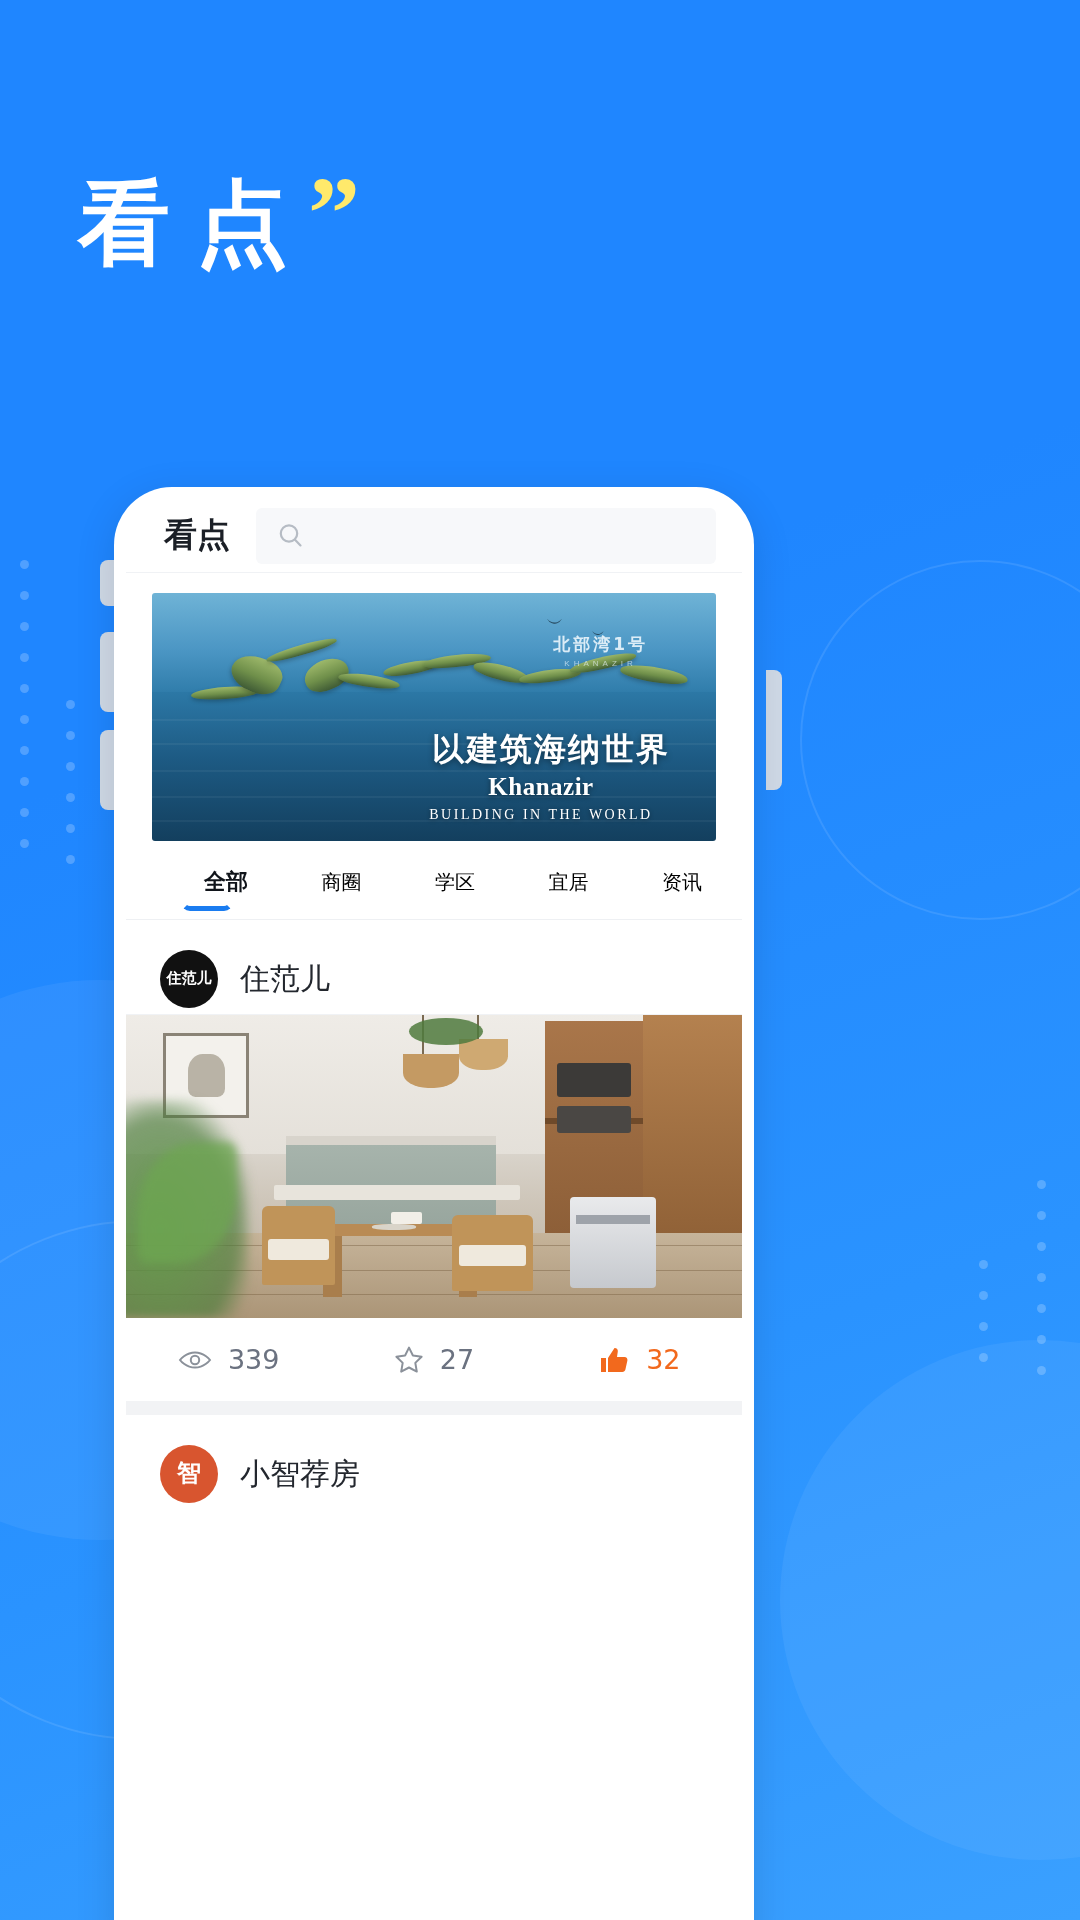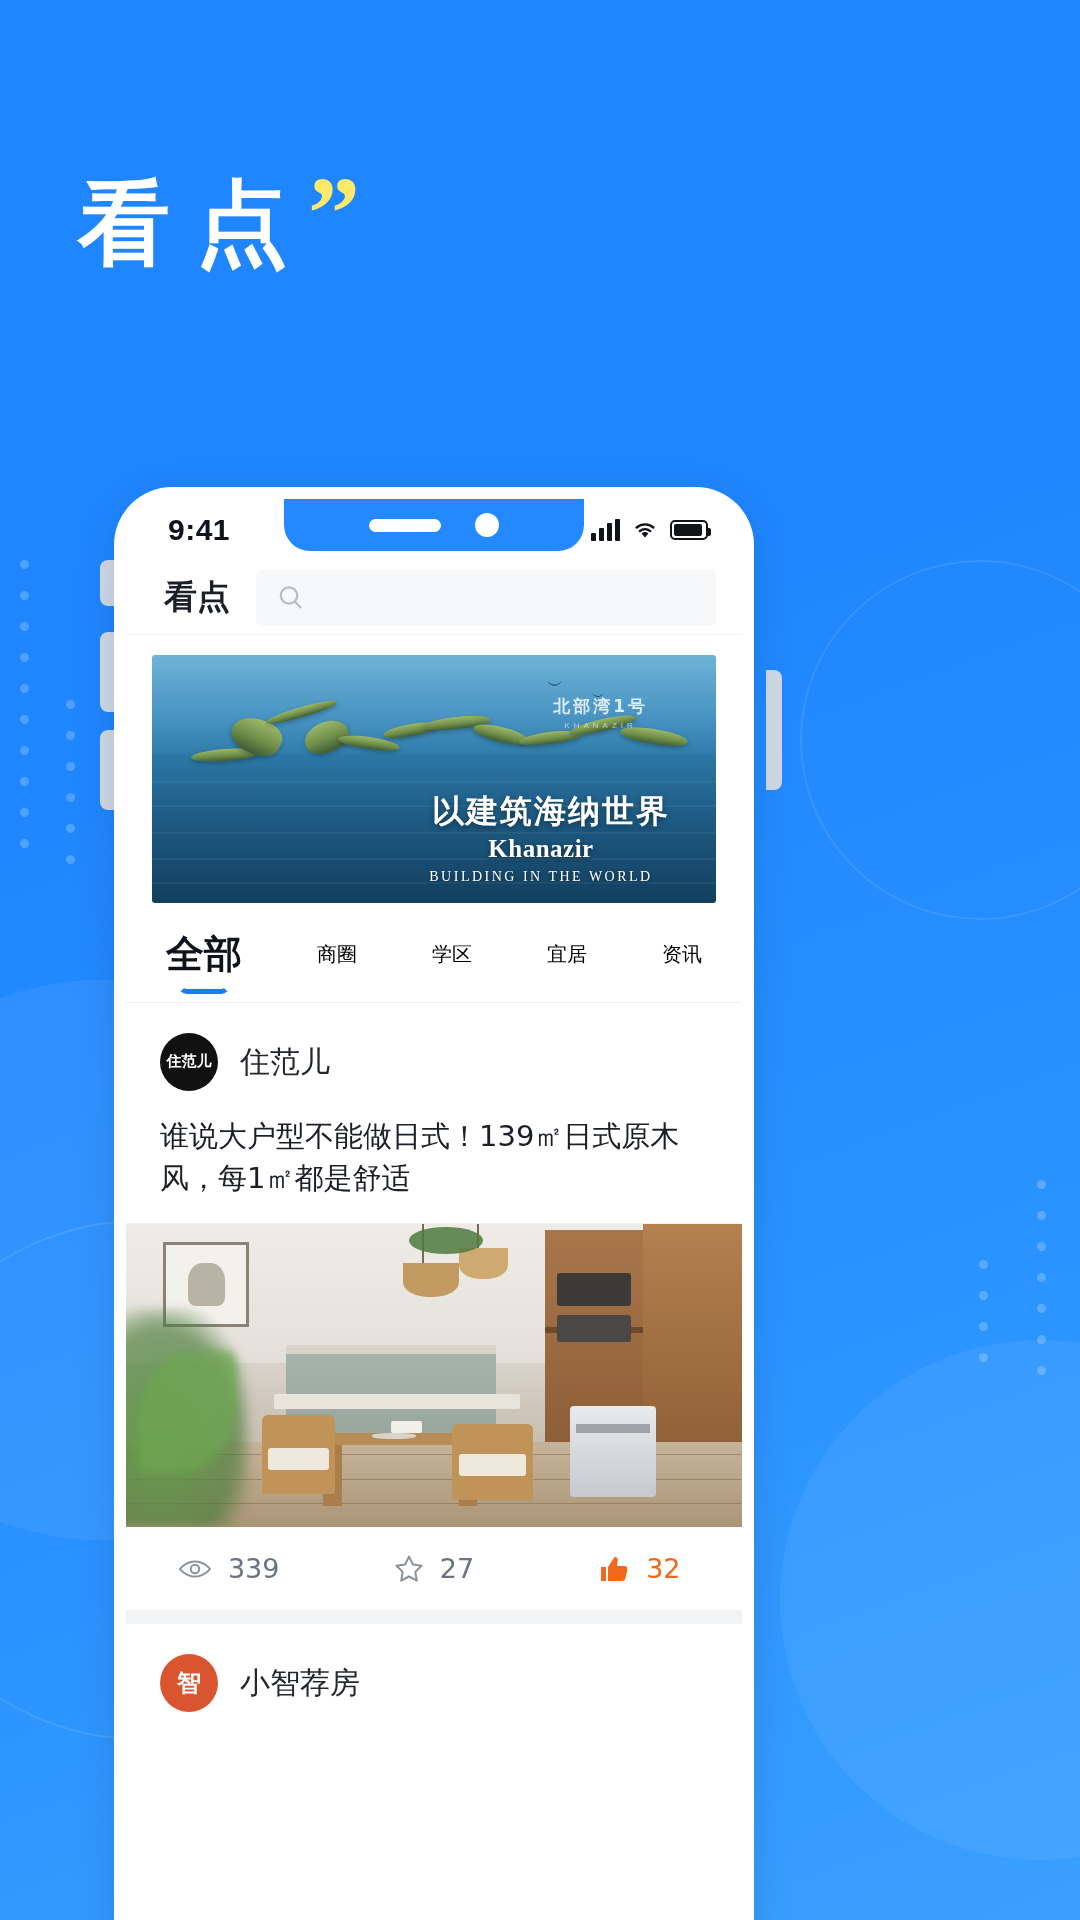--- a/index.html
+++ b/index.html
@@ -156,21 +156,21 @@
 
   
   #tabs{
     display:flex; align-items:center; background:#ffffff;
     padding:26px 34px 0; gap:0; justify-content:space-between;
     border-bottom:1px solid #eef0f3;
   }
   .tab{ position:relative; padding:0 6px 22px; text-align:center; }
   .tab-label{ font-size:20px; color:#000000; white-space:nowrap;
               font-family:"DejaVu Sans","Liberation Sans",sans-serif; }
-  .tab.active .tab-label{ font-size:38px; font-weight:700; color:#10141a; }
+  .tab.active .tab-label{ font-size:22px; font-weight:700; color:#10141a;margin-left:38px; }
   .tab-underline{
     position:absolute; left:50%; transform:translateX(-50%); bottom:8px;
     width:52px; height:9px; border-radius:0 0 26px 26px;
     border-bottom:5px solid #1a7cf0; border-left:5px solid transparent; border-right:5px solid transparent;
     display:none;
   }
   .tab.active .tab-underline{ display:block; }
 
   
   #feed{ background:#f2f3f5; }
@@ -258,43 +258,20 @@
 <div class="side-shadow" id="sh-l"></div>
 <div class="side-shadow" id="sh-r"></div>
 <div class="side-btn" id="btn-mute"></div>
 <div class="side-btn" id="btn-vol-up"></div>
 <div class="side-btn" id="btn-vol-dn"></div>
 <div class="side-btn" id="btn-power"></div>
 
 <div id="phone">
   <div id="phone-screen">
 
-    <div id="status-bar">
-      <div id="status-time">9:41</div>
-      <div id="status-icons">
-        <div class="sig">
-            <span></span>
-            <span></span>
-            <span></span>
-            <span></span>
-          </div>
-        <svg width="26" height="20" viewBox="0 0 26 20">
-          <path d="M13 17.6l-3.4-4.2a5.4 5.4 0 0 1 6.8 0z" fill="#10141a"></path>
-          <path d="M4.6 7.5a13 13 0 0 1 16.8 0" stroke="#10141a" stroke-width="2.4" fill="none" stroke-linecap="round"></path>
-          <path d="M7.8 11.1a8.4 8.4 0 0 1 10.4 0" stroke="#10141a" stroke-width="2.4" fill="none" stroke-linecap="round"></path>
-        </svg>
-        <div class="batt">
-            <i></i>
-          </div>
-      </div>
-      <div id="notch">
-        <div id="notch-speaker"></div>
-        <div id="notch-camera"></div>
-      </div>
-    </div>
 
     <div id="app-nav">
       <div id="nav-title">看点</div>
       <div id="search-box">
         <svg id="search-icon" width="30" height="30" viewBox="0 0 30 30">
           <circle cx="13" cy="12.5" r="8.2" stroke="#b6bcc4" stroke-width="2.2" fill="none"></circle>
           <line x1="19" y1="18.7" x2="24.5" y2="24.4" stroke="#b6bcc4" stroke-width="2.2" stroke-linecap="round"></line>
         </svg>
         <input id="search-input" type="text" placeholder="" style="">
       </div>
@@ -361,21 +338,20 @@
       </div>
     </div>
 
     <div id="feed">
 
       <div class="card">
         <div class="card-head">
           <div class="avatar" style="background:#111111;">住范儿</div>
           <div class="author">住范儿</div>
         </div>
-        <div class="card-title">谁说大户型不能做日式！139㎡日式原木风，每1㎡都是舒适</div>
 
         <div class="card-img">
           <div id="photo-interior">
 
             <div class="ph" style="left:0;top:0;width:100%;height:46%;background:linear-gradient(180deg,#efece7,#e4e0d9);"></div>
 
             <div class="ph" style="left:26%;top:40%;width:34%;height:34%;background:linear-gradient(180deg,#a8b5ad,#96a49c);"></div>
             <div class="ph" style="left:26%;top:40%;width:34%;height:3%;background:#d8d4cc;"></div>
 
             <div class="ph" style="left:6%;top:6%;width:14%;height:28%;background:#f3f1ec;border:3px solid #8a8376;"></div>

